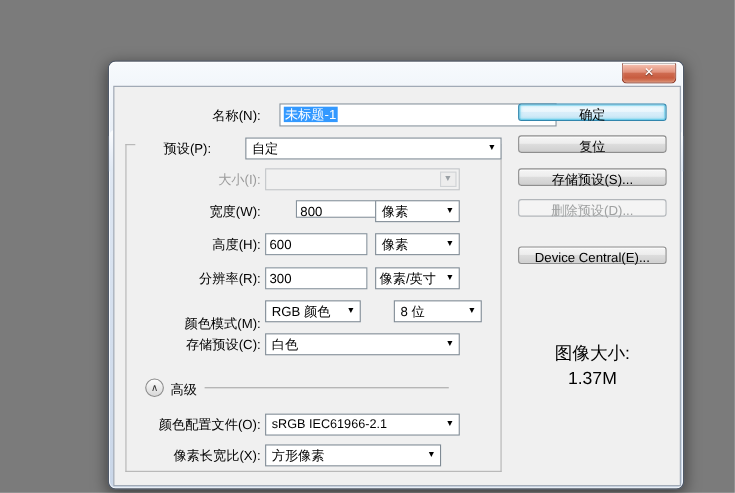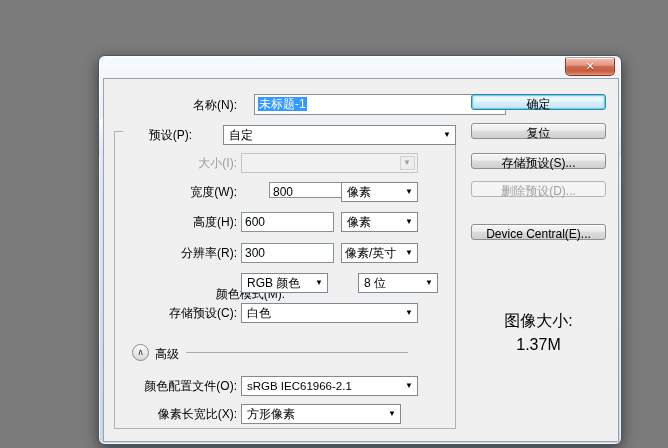--- a/index.html
+++ b/index.html
@@ -165,21 +165,21 @@
 
   <span class="row-label" style="top:190px;">分辨率(R):</span>
   <div class="tinput" style="left:142px;top:187px;width:93px;height:20px;">
     <span>300</span>
   </div>
   <div class="combo" style="left:242px;top:187px;width:77px;padding-left:3px;padding-right:13px;">
     <span>像素/英寸</span>
     <span class="arrow">▼</span>
   </div>
 
-  <span class="row-label" style="top:231px;padding-left:48px;">颜色模式(M):</span>
+  <span class="row-label" style="top:231px;">颜色模式(M):</span>
   <div class="combo" style="left:142px;top:217px;width:87px;">
     <span>RGB 颜色</span>
     <span class="arrow">▼</span>
   </div>
   <div class="combo" style="left:239px;top:217px;width:80px;margin-left:20px;">
     <span>8 位</span>
     <span class="arrow">▼</span>
   </div>
 
   <span class="row-label" style="top:250px;">存储预设(C):</span>

